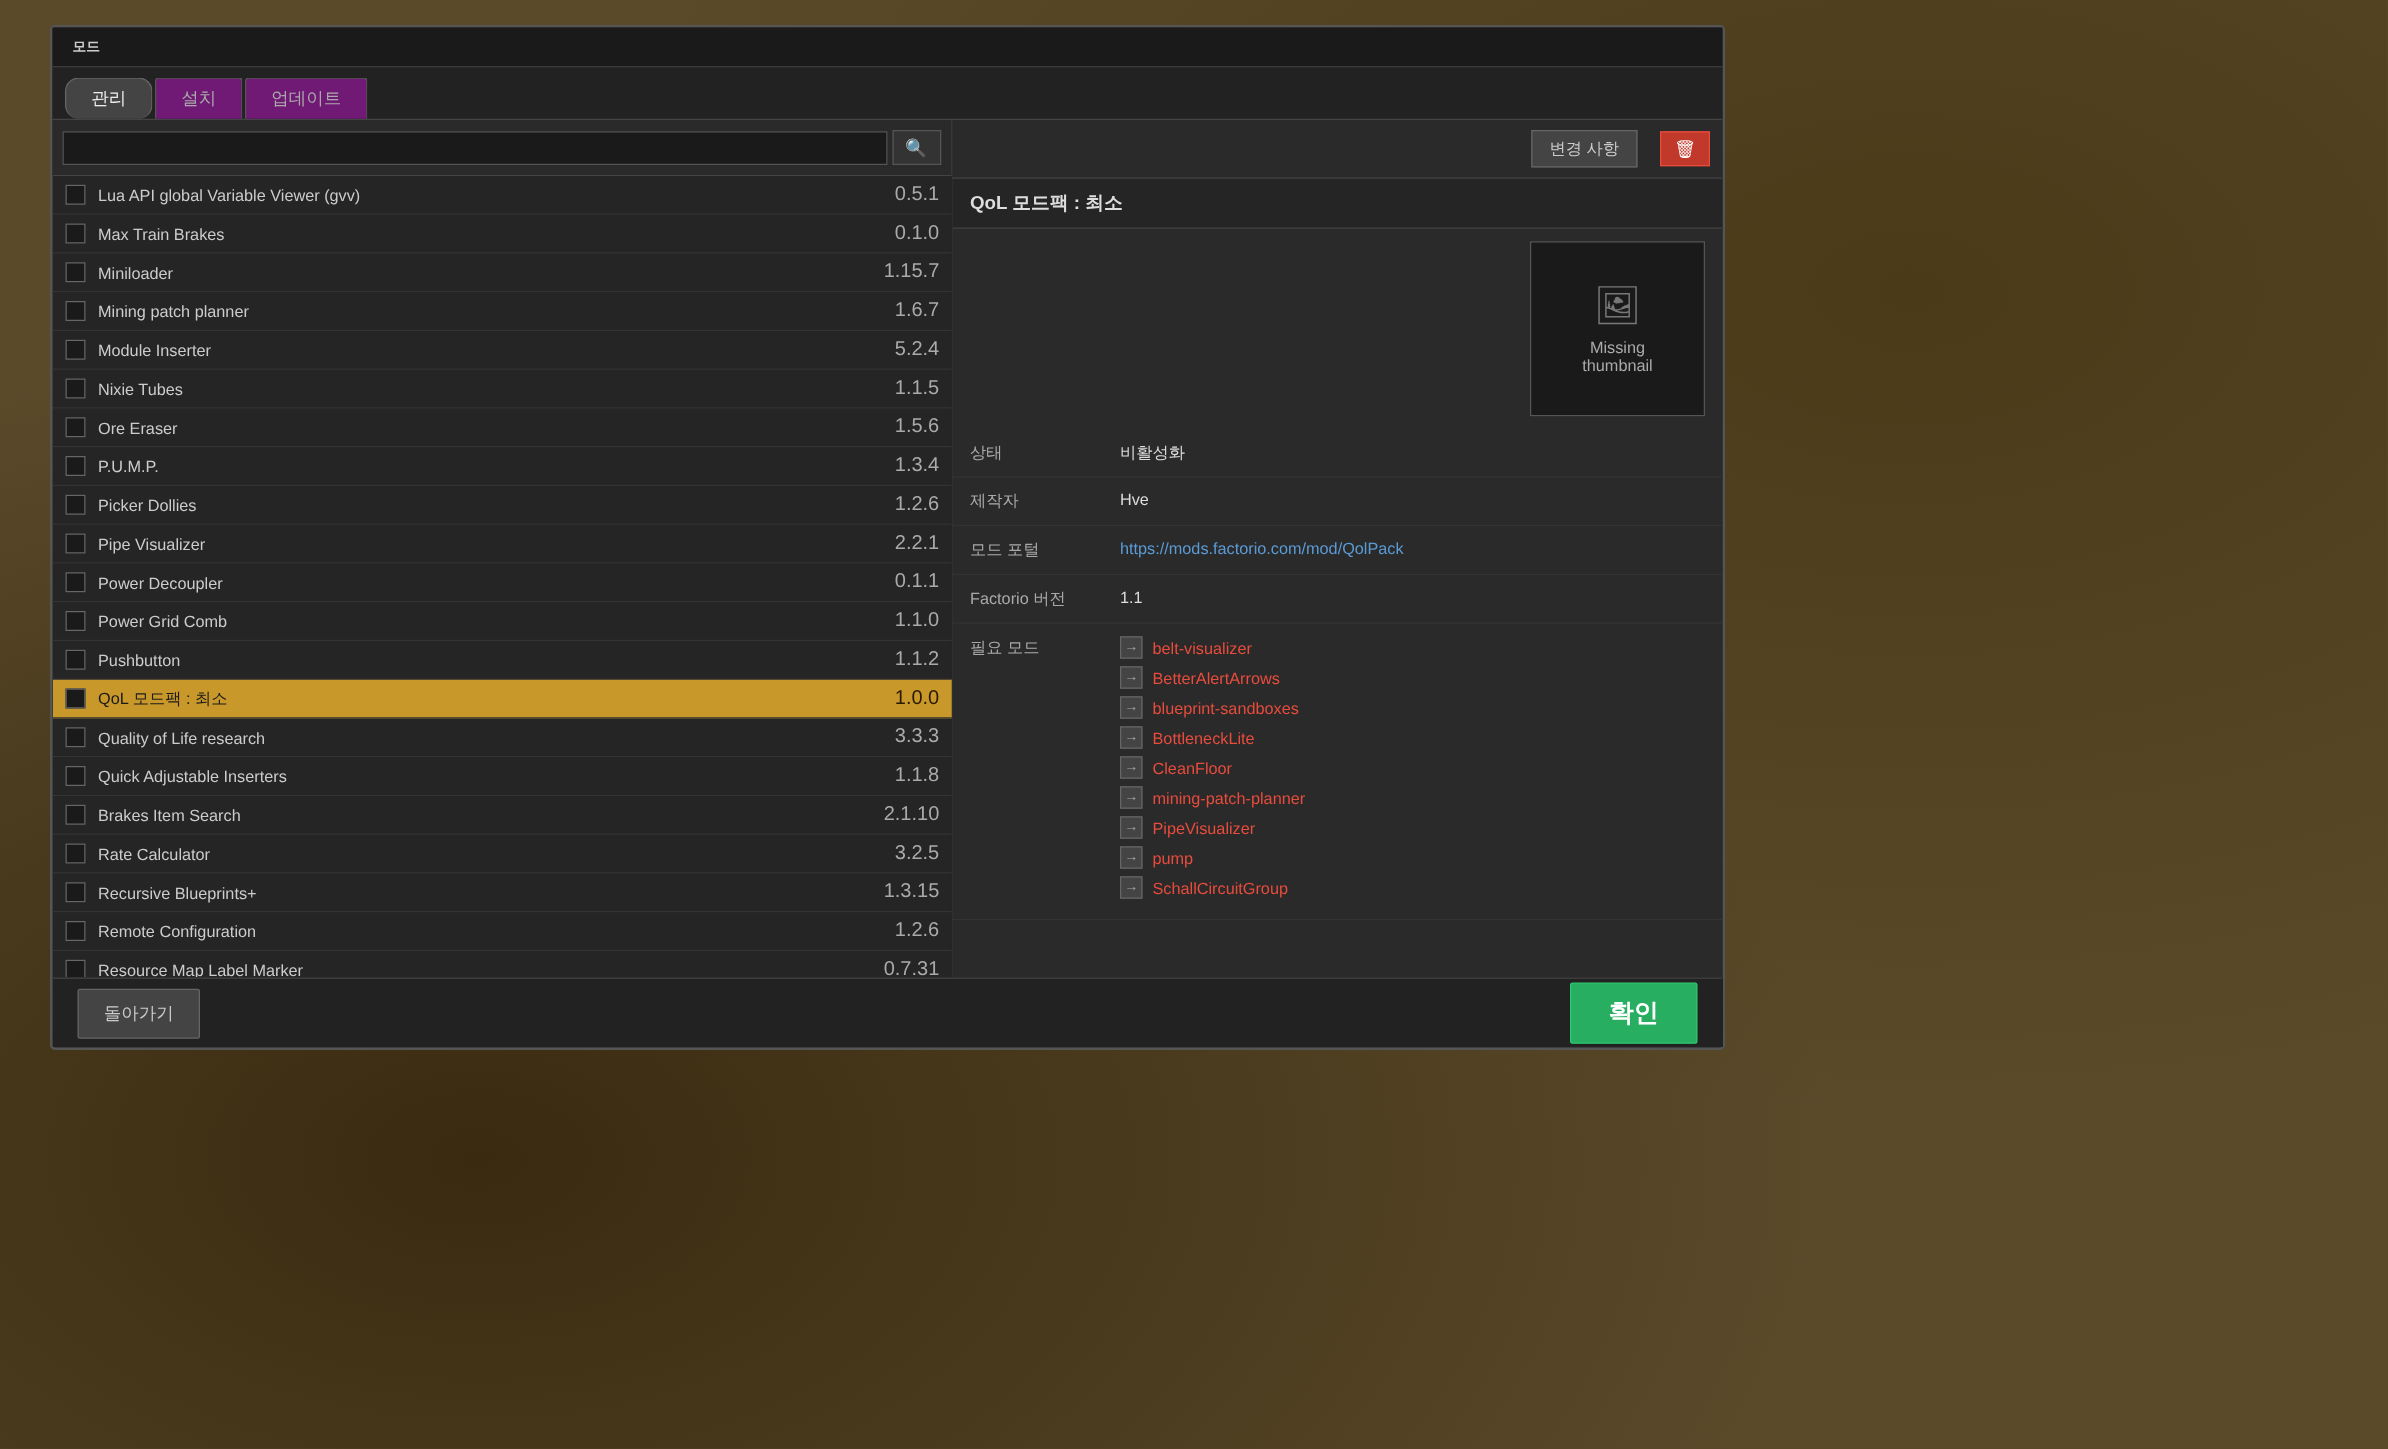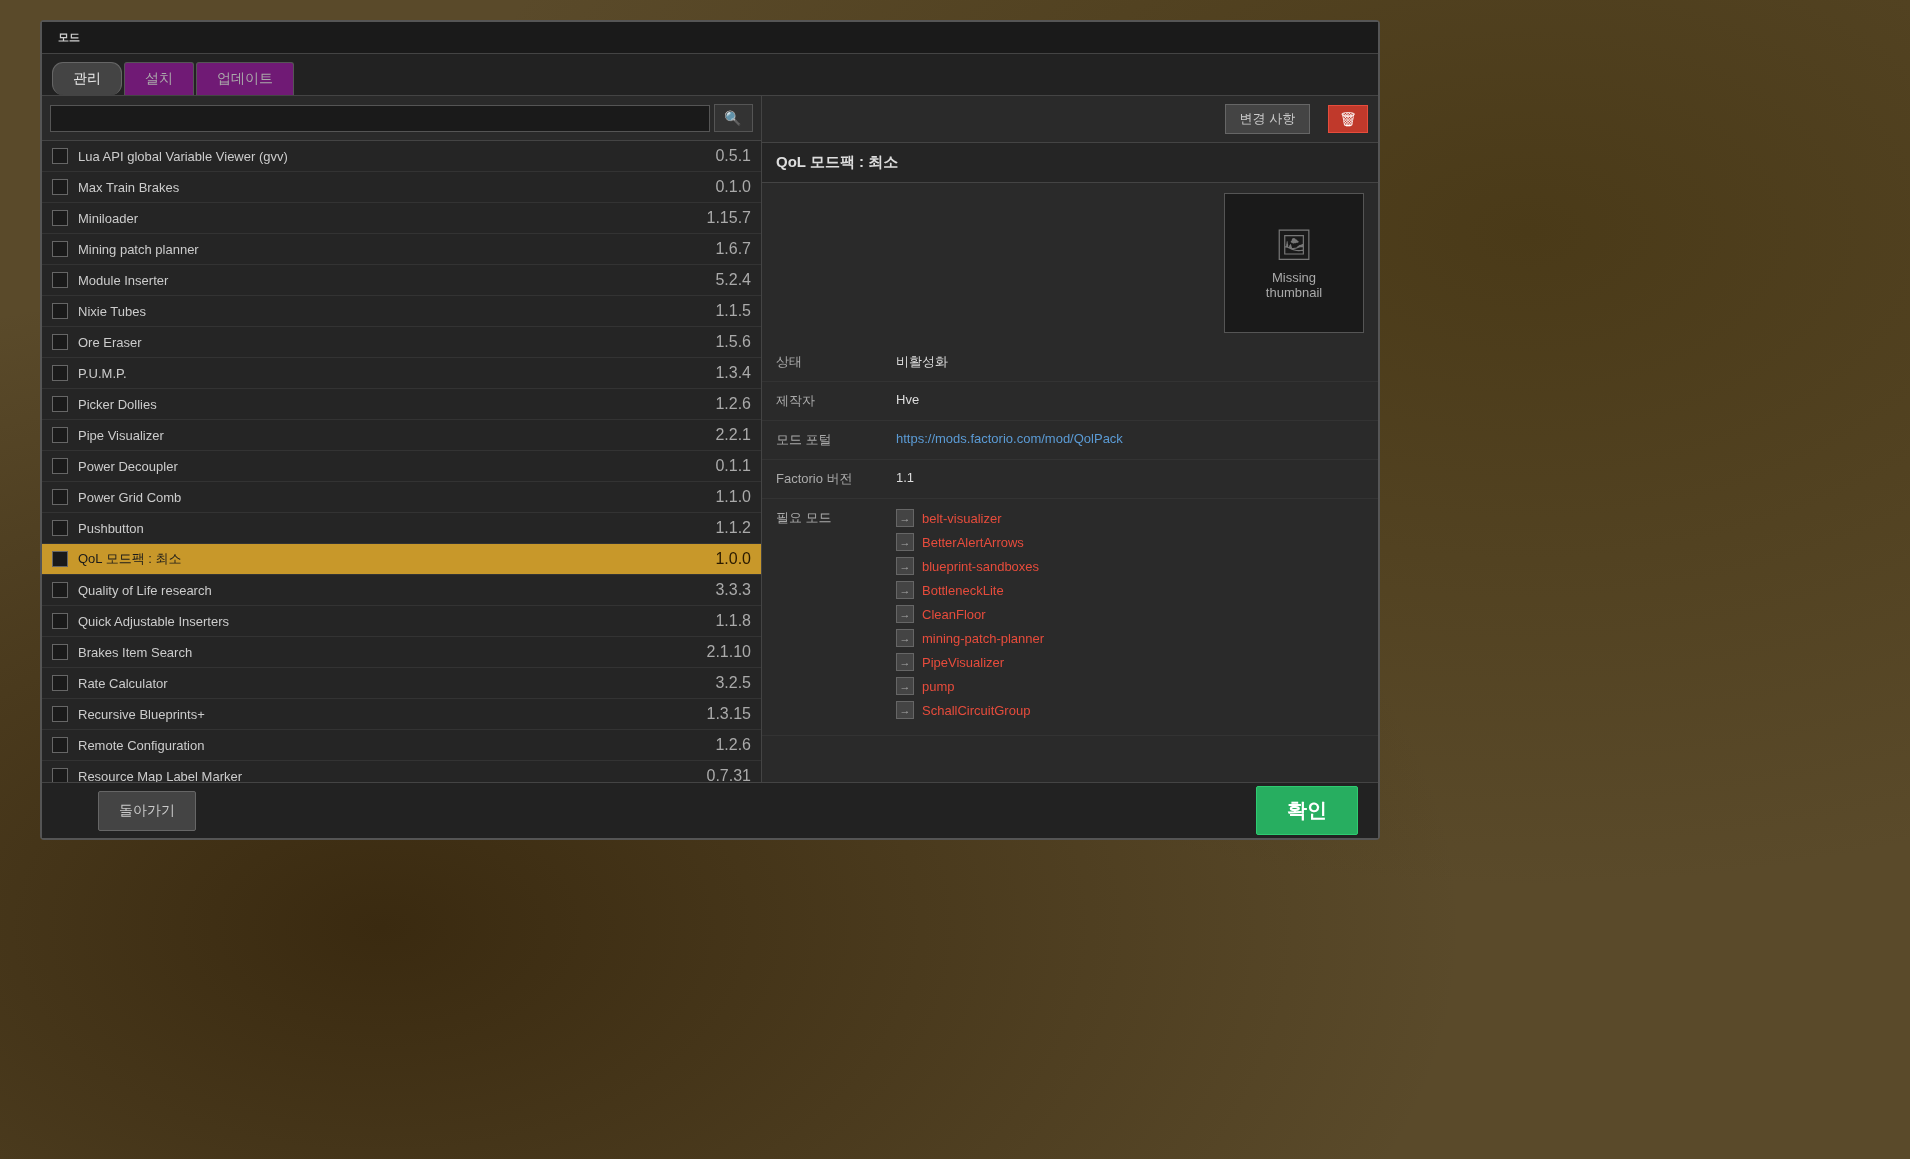--- a/index.html
+++ b/index.html
@@ -290,21 +290,20 @@
     }
 
     .back-btn {
       background: #444;
       border: 1px solid #666;
       color: #ccc;
       padding: 10px 20px;
       cursor: pointer;
       font-size: 14px;
       border-radius: 2px;
-      margin-left: 36px;
     }
 
     .confirm-btn {
       background: #27ae60;
       border: 1px solid #2ecc71;
       color: #fff;
       padding: 10px 30px;
       cursor: pointer;
       font-size: 20px;
       font-weight: bold;

